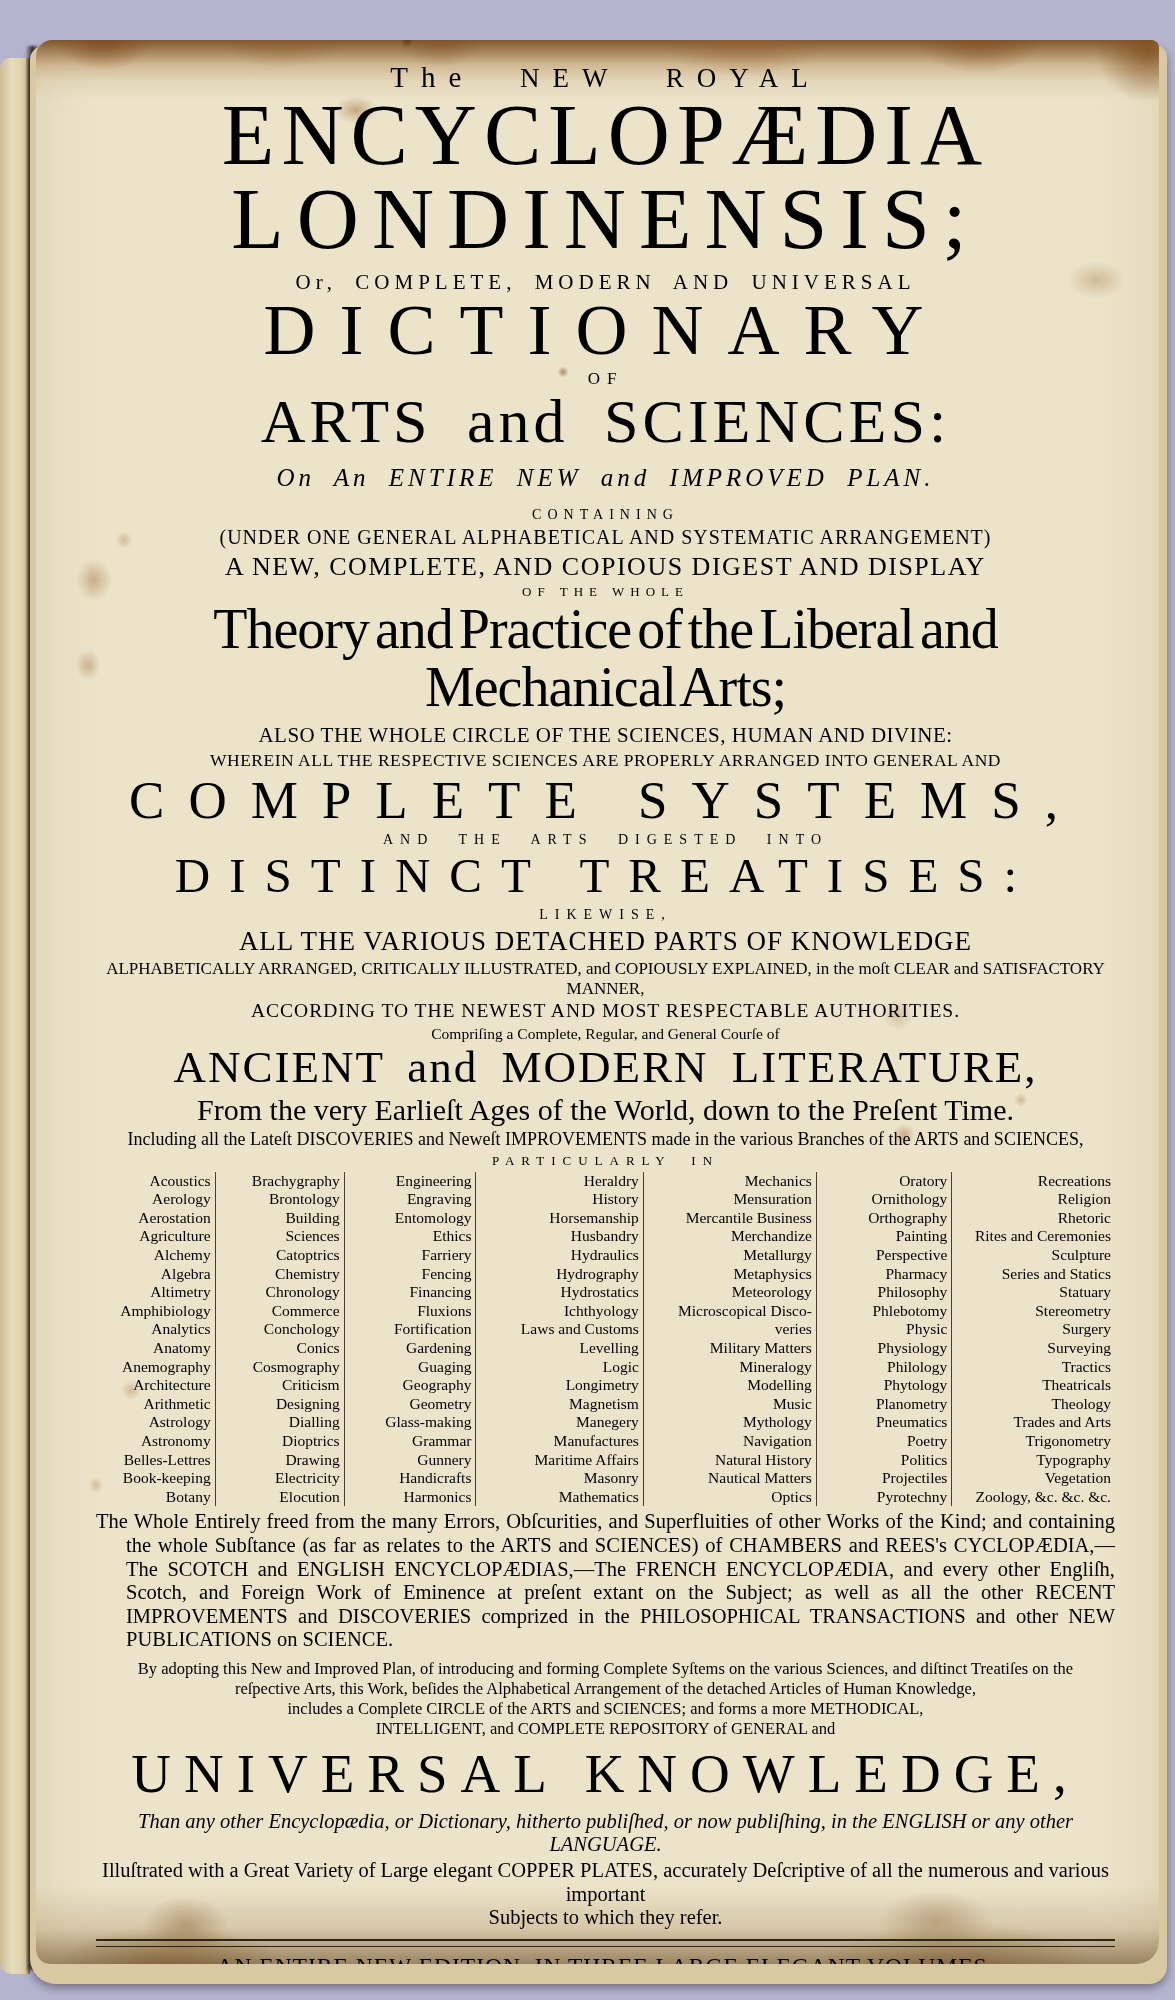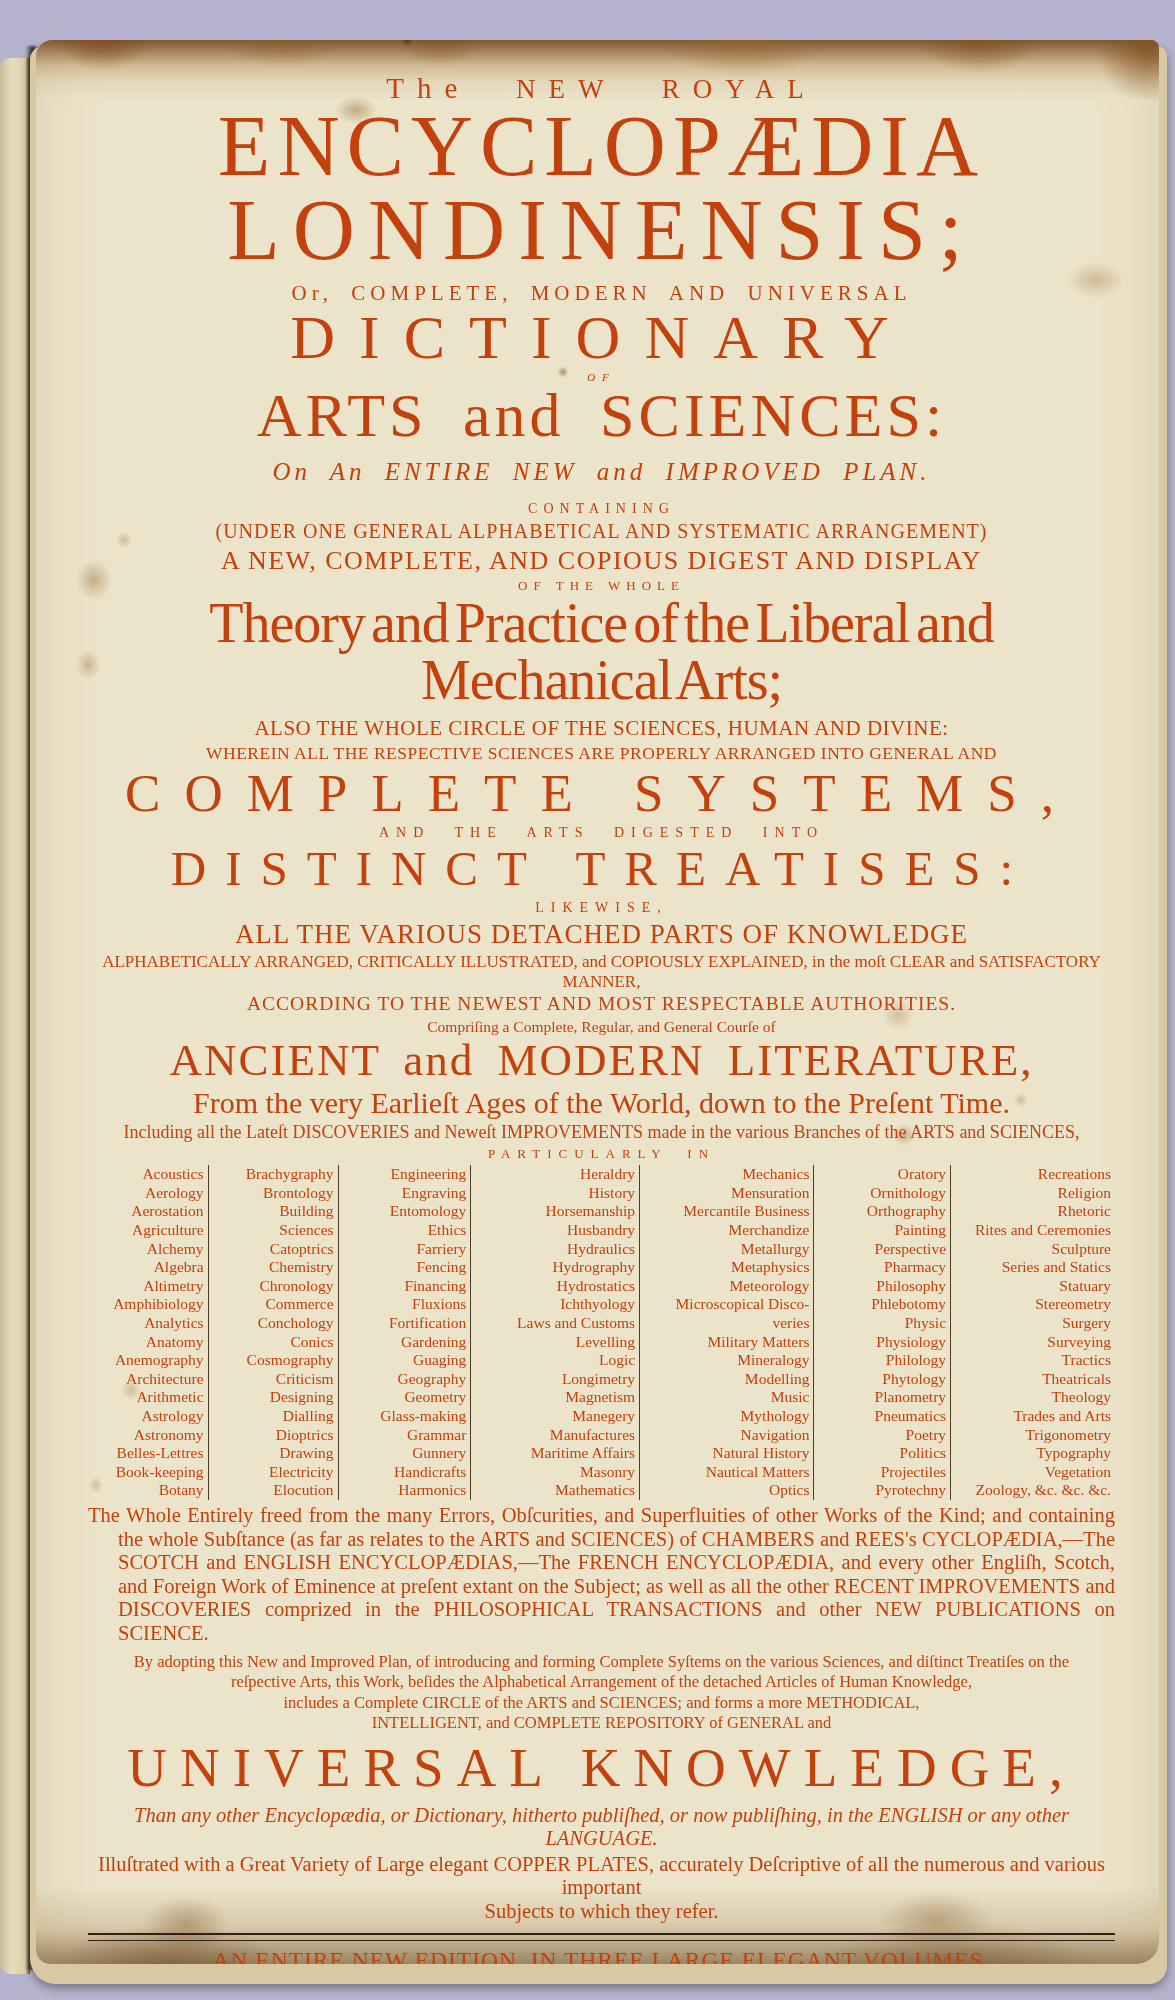--- a/index.html
+++ b/index.html
@@ -65,32 +65,33 @@
       radial-gradient(14px 14px at 95px 1350px,rgba(150,95,35,.3),transparent 70%),
       radial-gradient(10px 12px at 60px 1445px,rgba(150,95,35,.28),transparent 70%),
       radial-gradient(30px 20px at 320px 70px,rgba(150,100,40,.45),transparent 70%),
       radial-gradient(9px 11px at 371px 0px,rgba(100,55,15,.9),transparent 70%),
       radial-gradient(40px 26px at 1060px 240px,rgba(160,110,50,.35),transparent 72%),
       radial-gradient(60px 40px at 150px 1885px,rgba(120,80,35,.4),transparent 72%),
       radial-gradient(80px 40px at 900px 1880px,rgba(120,80,35,.35),transparent 72%);
   }
   .content{
     position:relative;z-index:2;
-    padding:30px 44px 0 52px;
+    padding:19px 44px 0 52px;
     text-align:center;
-    color:#c2410c;
+    color:#000000;
+    margin-left:8px;
   }
   .ln{margin:0 auto;}
   .l-kicker{font-size:27px;letter-spacing:13px;word-spacing:26px;margin-top:2px;}
   .l-kicker .the{font-size:29px;}
   .l-mast1{font-size:86px;line-height:.96;letter-spacing:7px;}
   .l-mast2{font-size:86px;line-height:.98;letter-spacing:13px;}
   .l-or{font-size:21px;letter-spacing:5px;word-spacing:8px;margin-top:9px;}
-  .l-dict{font-size:62px;line-height:.94;letter-spacing:24px;margin-top:2px;white-space:nowrap;}
-  .l-of{font-size:11px;letter-spacing:7px;margin-top:5px;font-style:italic;}
+  .l-dict{font-size:72px;line-height:.94;letter-spacing:24px;margin-top:2px;white-space:nowrap;}
+  .l-of{font-size:17px;letter-spacing:7px;margin-top:5px;}
   .l-arts{font-size:62px;line-height:1;word-spacing:16px;letter-spacing:4px;margin-top:1px;}
   .l-plan{font-size:25px;font-style:italic;letter-spacing:4px;word-spacing:9px;margin-top:12px;}
   .l-containing{font-size:14px;letter-spacing:6px;margin-top:15px;}
   .l-arrangement{font-size:20px;letter-spacing:1px;margin-top:3px;}
   .l-digest{font-size:26px;letter-spacing:1.5px;margin-top:3px;}
   .l-ofwhole{font-size:13px;letter-spacing:6px;margin-top:2px;}
   .l-theory{font-size:56px;line-height:1.02;letter-spacing:-1px;word-spacing:-7px;margin-top:1px;}
   .l-also{font-size:21px;letter-spacing:.5px;margin-top:7px;}
   .l-wherein{font-size:17.5px;letter-spacing:.5px;margin-top:2px;}
   .l-systems{font-size:53px;line-height:1;letter-spacing:24px;margin-top:3px;white-space:nowrap;}

